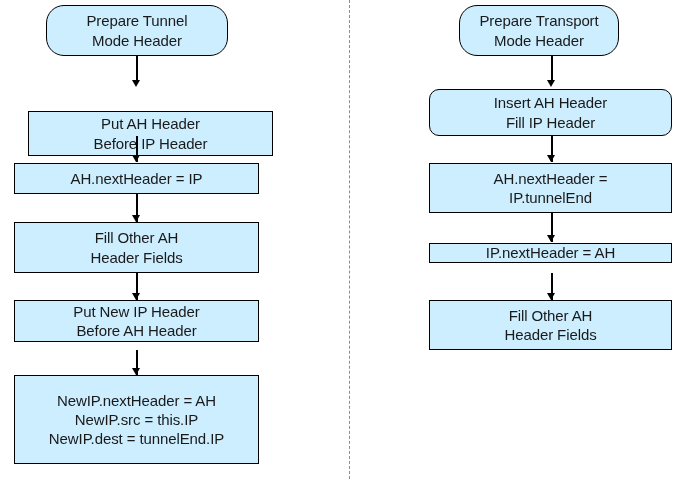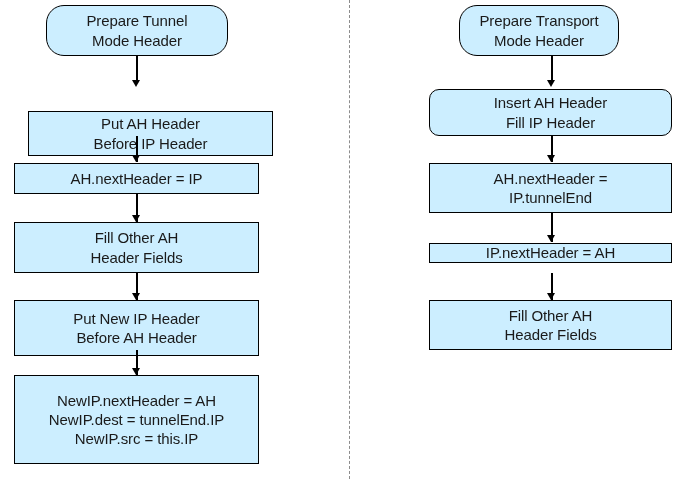--- a/index.html
+++ b/index.html
@@ -93,32 +93,32 @@
   <div class="arrowhead" style="left:132px; top:215px;"></div>
 
   <div class="node" style="left:14px; top:222px; width:245px; height:51px;">
     <span class="line">Fill Other AH</span>
     <span class="line">Header Fields</span>
   </div>
 
   <div class="conn" style="left:136px; top:273px; height:27px;"></div>
   <div class="arrowhead" style="left:132px; top:293px;"></div>
 
-  <div class="node" style="left:14px; top:300px; width:245px; height:56px;">
+  <div class="node" style="left:14px; top:300px; width:245px; height:42px;">
     <span class="line">Put New IP Header</span>
     <span class="line">Before AH Header</span>
   </div>
 
   <div class="conn" style="left:136px; top:350px; height:25px;"></div>
   <div class="arrowhead" style="left:132px; top:368px;"></div>
 
   <div class="node" style="left:14px; top:375px; width:245px; height:89px;">
     <span class="line">NewIP.nextHeader = AH</span>
+    <span class="line">NewIP.src = this.IP</span>
     <span class="line">NewIP.dest = tunnelEnd.IP</span>
-    <span class="line">NewIP.src = this.IP</span>
   </div>
 
   <div class="divider" style="left:349px; top:0px; height:479px;"></div>
 
   <div class="node rounded" style="left:459px; top:5px; width:160px; height:51px;">
     <span class="line">Prepare Transport</span>
     <span class="line">Mode Header</span>
   </div>
 
   <div class="conn" style="left:551px; top:56px; height:26px;"></div>

